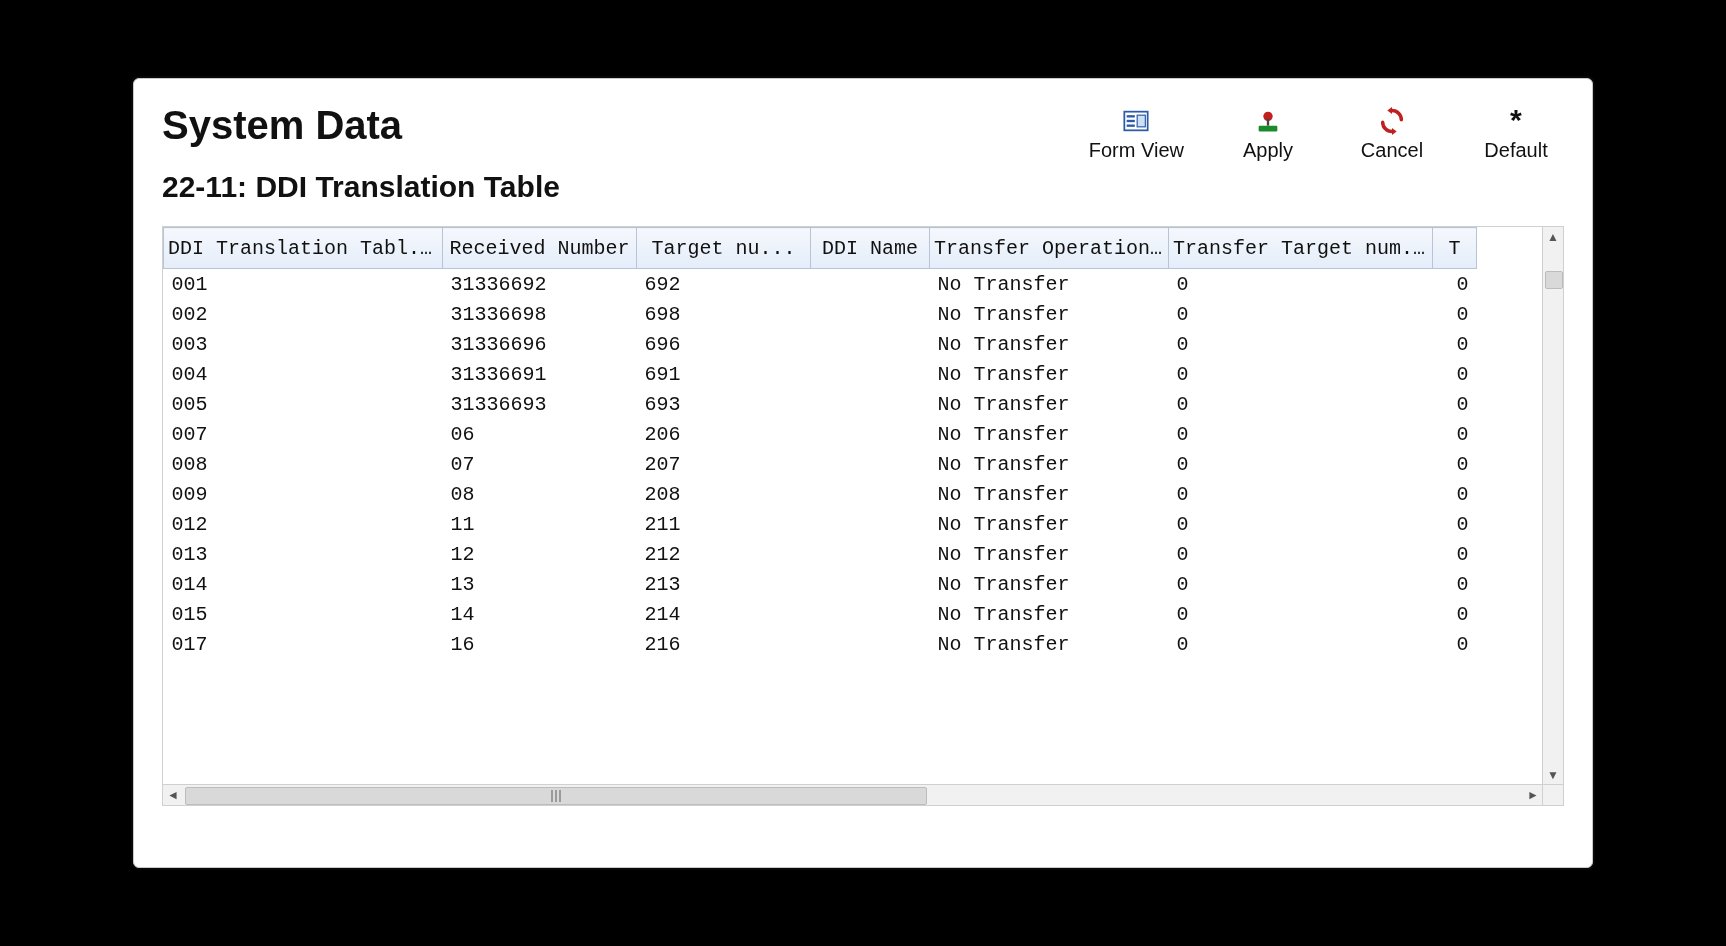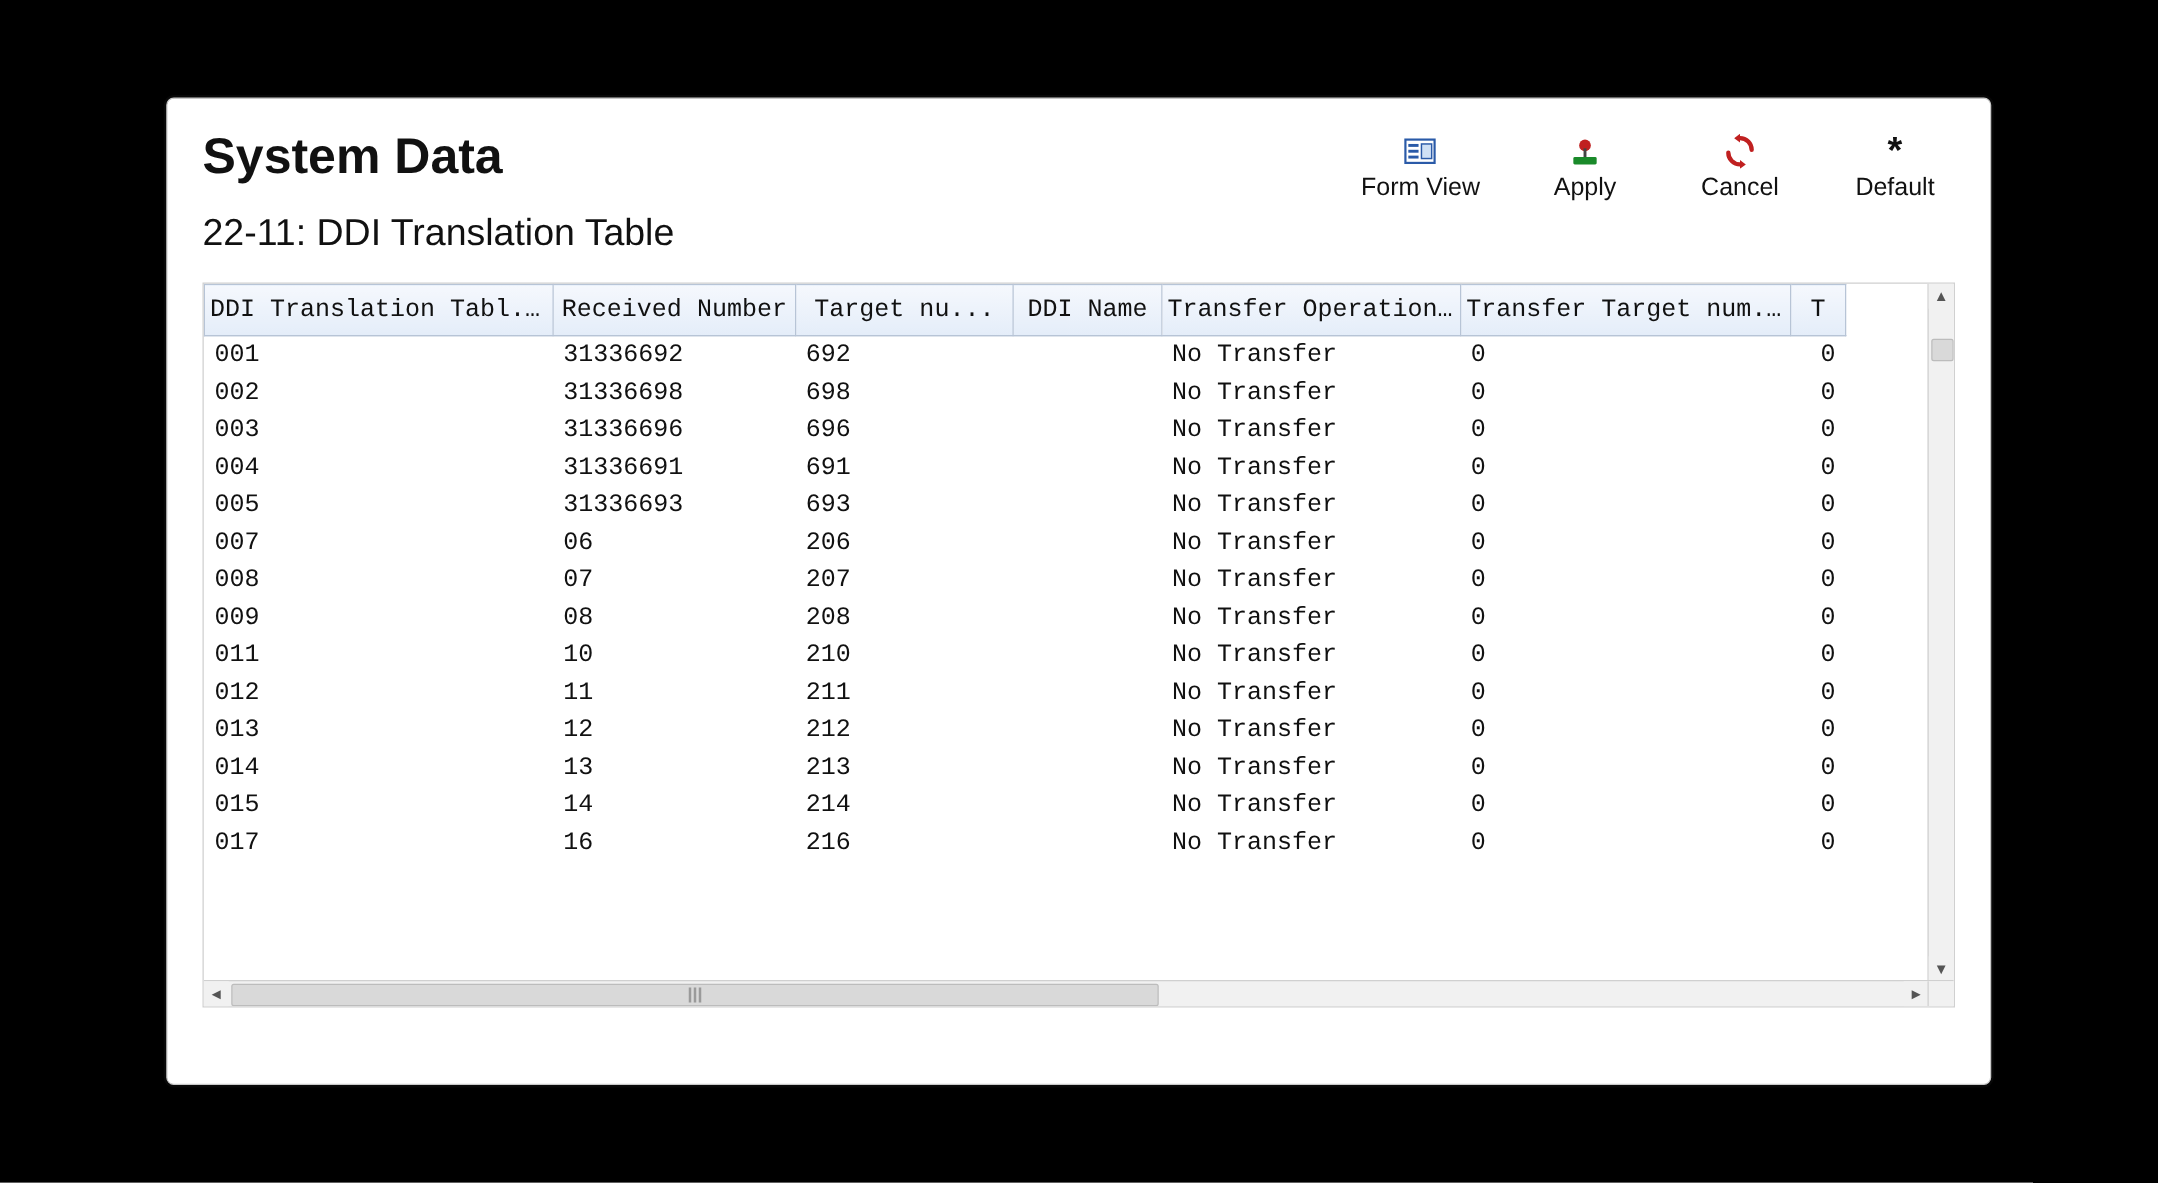--- a/index.html
+++ b/index.html
@@ -56,21 +56,21 @@
     user-select: none;
     min-width: 80px;
   }
   .tbtn .ic {
     width: 28px;
     height: 28px;
   }
 
   .subtitle {
     font-size: 30px;
-    font-weight: normal;
+    font-weight: bold;
     color: #111;
     margin: 0 0 22px 0;
   }
 
   .grid-wrap {
     border: 1px solid #d0d0d0;
     height: 580px;
     position: relative;
     box-sizing: border-box;
     overflow: hidden;
@@ -322,29 +322,20 @@
               <tr>
                 <td class="c0">009</td>
                 <td class="c1">08</td>
                 <td class="c2">208</td>
                 <td class="c3"></td>
                 <td class="c4">No Transfer</td>
                 <td class="c5">0</td>
                 <td class="c6">0</td>
               </tr>
               <tr>
-                <td class="c0">011</td>
-                <td class="c1">10</td>
-                <td class="c2">210</td>
-                <td class="c3"></td>
-                <td class="c4">No Transfer</td>
-                <td class="c5">0</td>
-                <td class="c6">0</td>
-              </tr>
-              <tr>
                 <td class="c0">012</td>
                 <td class="c1">11</td>
                 <td class="c2">211</td>
                 <td class="c3"></td>
                 <td class="c4">No Transfer</td>
                 <td class="c5">0</td>
                 <td class="c6">0</td>
               </tr>
               <tr>
                 <td class="c0">013</td>

